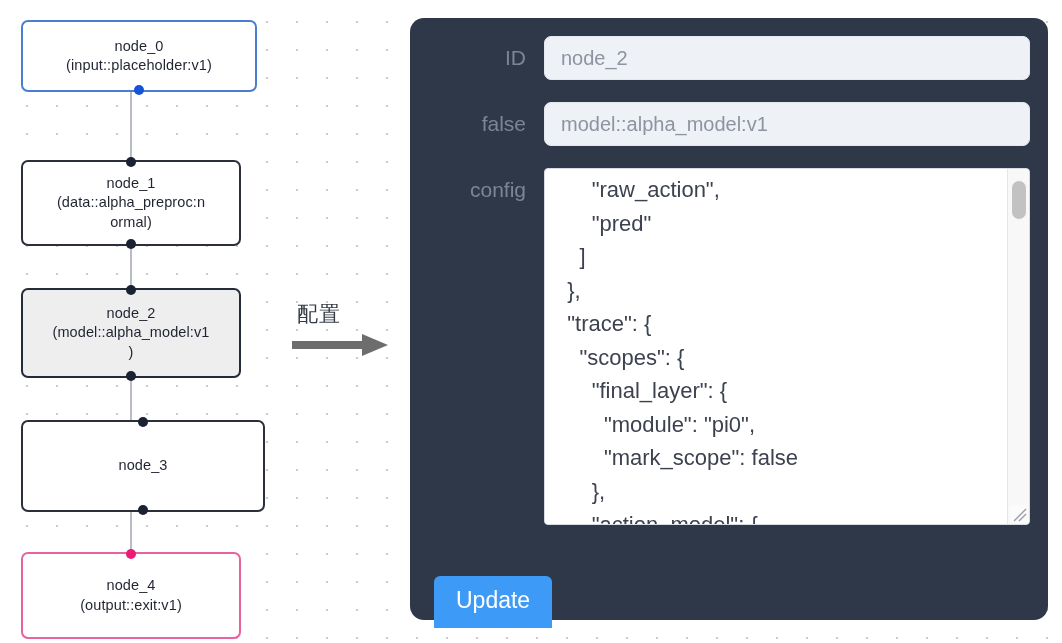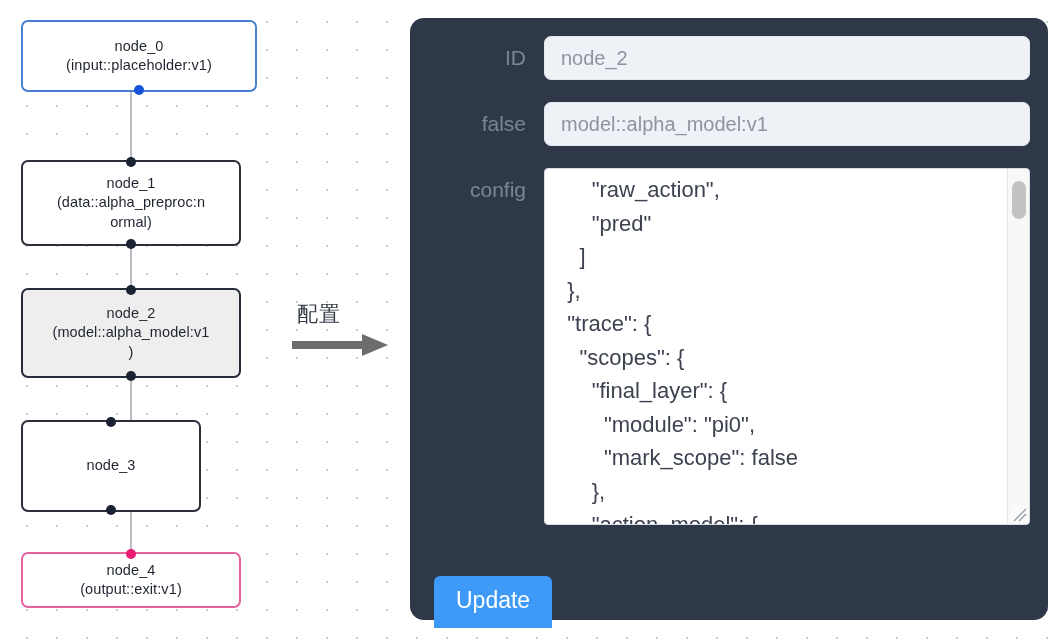--- a/index.html
+++ b/index.html
@@ -212,27 +212,27 @@
   </div>
 
   <div class="node is-selected" style="left:21px; top:288px; width:220px; height:90px;">
     <span class="port top"></span>
     <span class="nline">node_2</span>
     <span class="nline">(model::alpha_model:v1
 )</span>
     <span class="port bottom"></span>
   </div>
 
-  <div class="node" style="left:21px; top:420px; width:180px; height:92px;">
+  <div class="node" style="left:21px; top:420px; width:244px; height:92px;">
     <span class="port top"></span>
     <span class="nline">node_3</span>
     <span class="port bottom"></span>
   </div>
 
-  <div class="node is-output" style="left:21px; top:552px; width:220px; height:56px;">
+  <div class="node is-output" style="left:21px; top:552px; width:220px; height:87px;">
     <span class="port top pink"></span>
     <span class="nline">node_4</span>
     <span class="nline">(output::exit:v1)</span>
   </div>
 
   <div id="flowLabel">配置</div>
   <div id="flowArrow">
     <svg width="96" height="22" viewBox="0 0 96 22">
       <path d="M0 7 L70 7 L70 0 L96 11 L70 22 L70 15 L0 15 Z" fill="#6d6d6d"></path>
     </svg>

